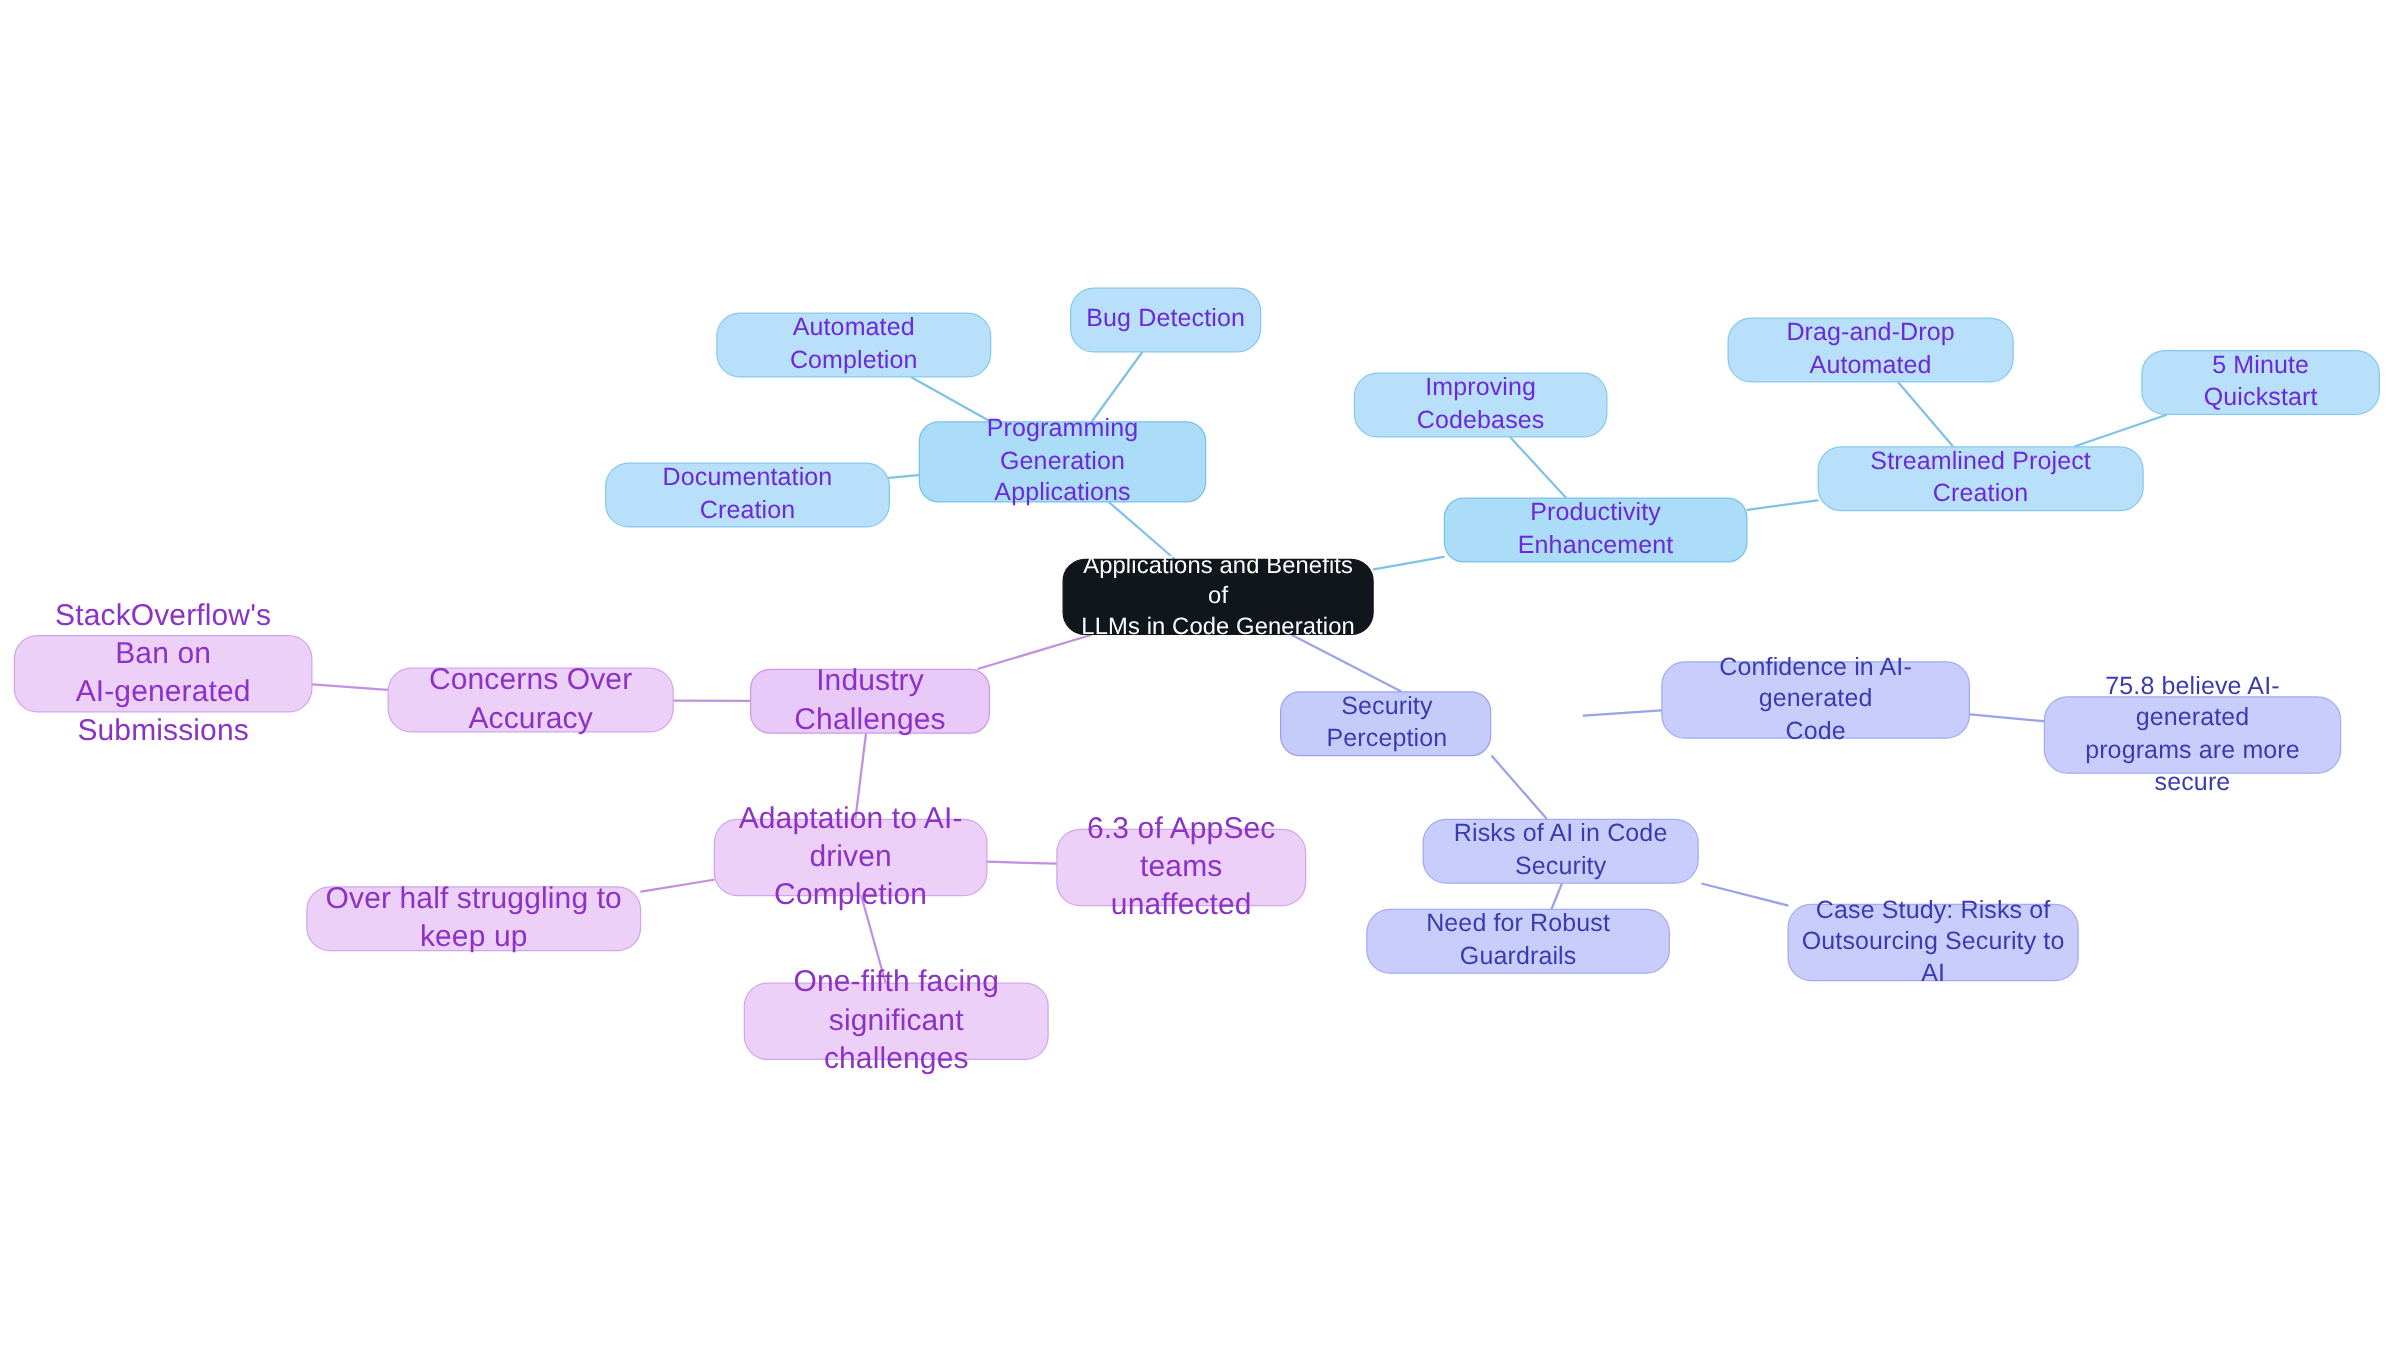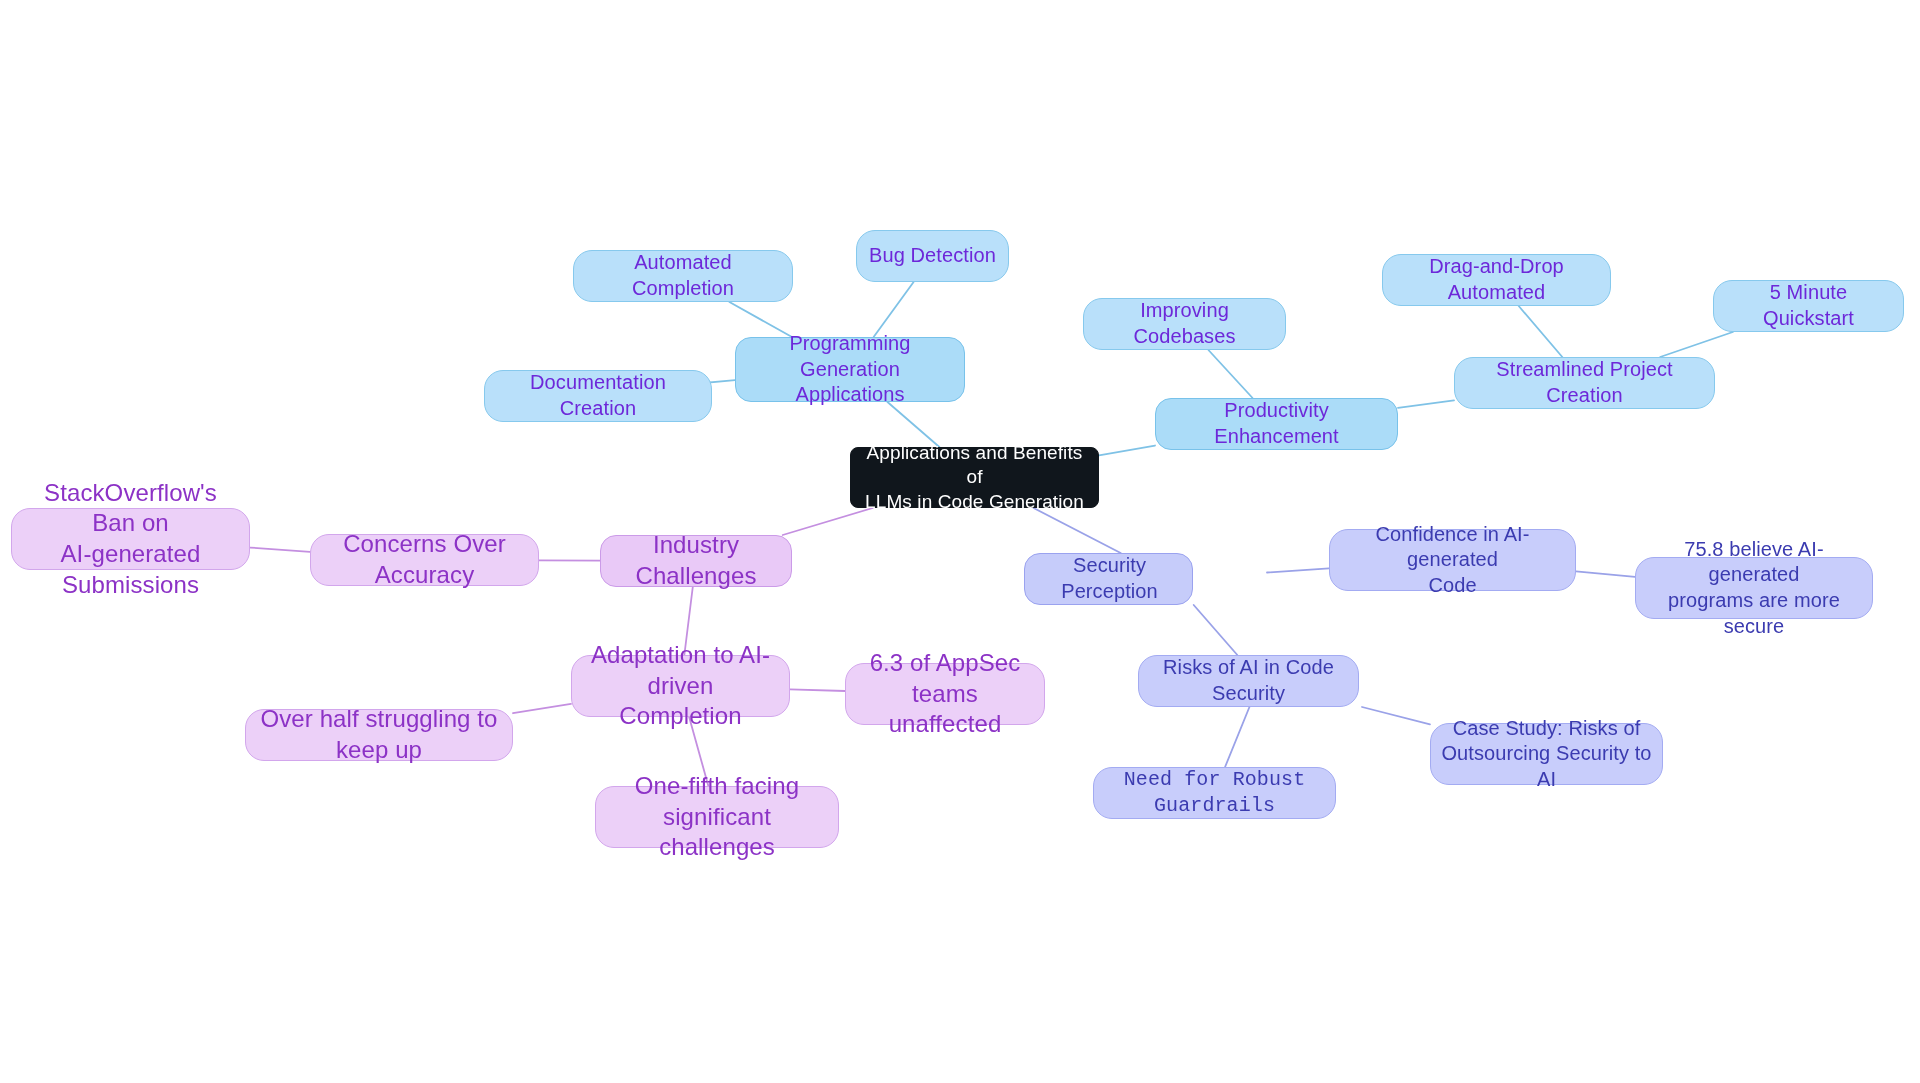--- a/index.html
+++ b/index.html
@@ -43,21 +43,21 @@
     white-space: pre-line;
     padding: 4px 10px;
     letter-spacing: 0.1px;
   }
   
   .node.root {
     background: #10161c;
     border-color: #10161c;
     color: #ffffff;
     font-size: 19px;
-    border-radius: 8px;
+    border-radius: 18px;
   }
   
   .node.blue {
     background: #abdcf8;
     border-color: #78c2ea;
     color: #6d28d9;
     font-size: 20px;
     border-radius: 16px;
   }
   .node.blue.sub {
@@ -136,21 +136,21 @@
       <div class="node blue sub" style="left: 1083px; top: 298px; width: 203px; height: 52px;"><span class="label">Improving Codebases</span></div>
       <div class="node blue sub" style="left: 1454px; top: 357px; width: 261px; height: 52px;"><span class="label">Streamlined Project Creation</span></div>
       <div class="node blue sub" style="left: 1382px; top: 254px; width: 229px; height: 52px;"><span class="label">Drag-and-Drop Automated</span></div>
       <div class="node blue sub" style="left: 1713px; top: 280px; width: 191px; height: 52px;"><span class="label">5 Minute Quickstart</span></div>
       <div class="node lav" style="left: 1024px; top: 553px; width: 169px; height: 52px; padding-left: 12px;"><span class="label">Security Perception</span></div>
       <div class="node lav sub" style="left: 1329px; top: 529px; width: 247px; height: 62px;"><span class="label">Confidence in AI-generated
 Code</span></div>
       <div class="node lav sub" style="left: 1635px; top: 557px; width: 238px; height: 62px;"><span class="label">75.8 believe AI-generated
 programs are more secure</span></div>
       <div class="node lav sub" style="left: 1138px; top: 655px; width: 221px; height: 52px;"><span class="label">Risks of AI in Code Security</span></div>
-      <div class="node lav sub" style="left: 1093px; top: 767px; width: 243px; height: 52px; font-family: Liberation Mono, monospace;"><span class="label">Need for Robust Guardrails</span></div>
+      <div class="node lav sub" style="left: 1093px; top: 727px; width: 243px; height: 52px;"><span class="label">Need for Robust Guardrails</span></div>
       <div class="node lav sub" style="left: 1430px; top: 723px; width: 233px; height: 62px;"><span class="label">Case Study: Risks of
 Outsourcing Security to AI</span></div>
       <div class="node pink" style="left: 600px; top: 535px; width: 192px; height: 52px;"><span class="label">Industry Challenges</span></div>
       <div class="node pink sub" style="left: 310px; top: 534px; width: 229px; height: 52px;"><span class="label">Concerns Over Accuracy</span></div>
       <div class="node pink sub" style="left: 11px; top: 508px; width: 239px; height: 62px;"><span class="label">StackOverflow's Ban on
 AI-generated Submissions</span></div>
       <div class="node pink sub" style="left: 571px; top: 655px; width: 219px; height: 62px;"><span class="label">Adaptation to AI-driven
 Completion</span></div>
       <div class="node pink sub" style="left: 245px; top: 709px; width: 268px; height: 52px;"><span class="label">Over half struggling to keep up</span></div>
       <div class="node pink sub" style="left: 595px; top: 786px; width: 244px; height: 62px;"><span class="label">One-fifth facing significant

